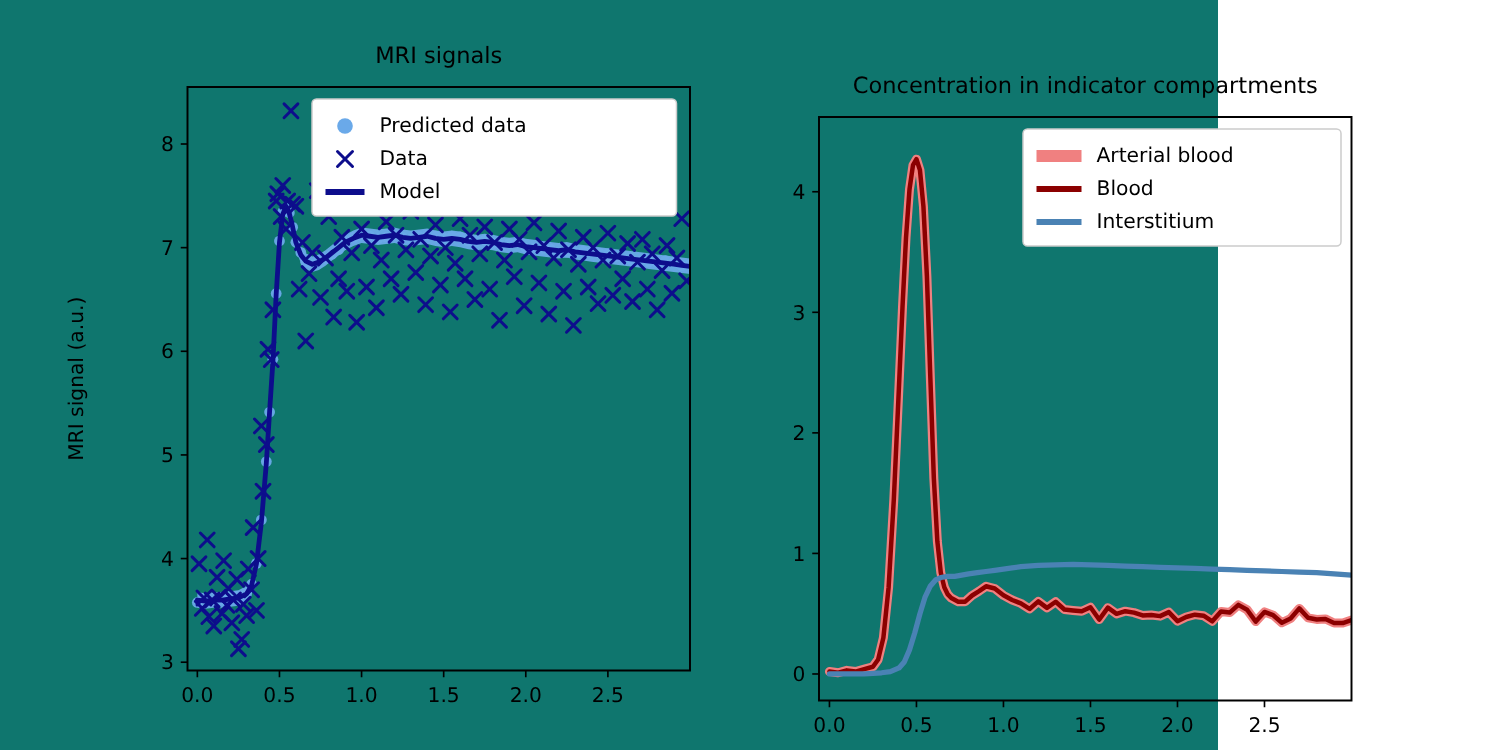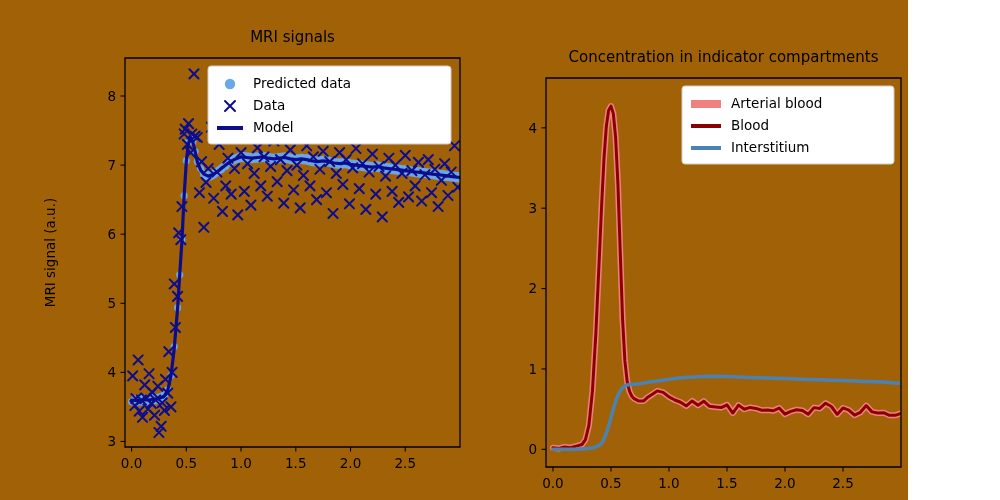--- a/index.html
+++ b/index.html
@@ -1,18 +1,18 @@
 <!DOCTYPE html>
 <html><head>
 <meta charset="utf-8">
 <style>
   html,body{margin:0;padding:0;background:#ffffff;}
   body{width:1000px;height:500px;overflow:hidden;
        font-family:"DejaVu Sans","Liberation Sans",sans-serif;}
-  #figure{position:relative;width:908px;height:500px;background:#a16207;}
+  #figure{position:relative;width:812px;height:500px;background:#0f766e;}
   .panel{position:absolute;top:0;height:500px;}
   #panel-left{left:0;width:500px;}
   #panel-right{left:500px;width:500px;margin-top:20px;}
   svg{display:block;}
   .ttl{font-size:15px;fill:#000000;text-anchor:middle;}
   .tick-lbl{font-size:13.5px;fill:#000000;}
   .ax-lbl{font-size:13.5px;fill:#000000;text-anchor:middle;}
   .spine{fill:none;stroke:#000000;stroke-width:1.3;}
   .tickmark{stroke:#000000;stroke-width:1.1;}
   .leg-box{fill:#ffffff;stroke:#cccccc;stroke-width:1;}

